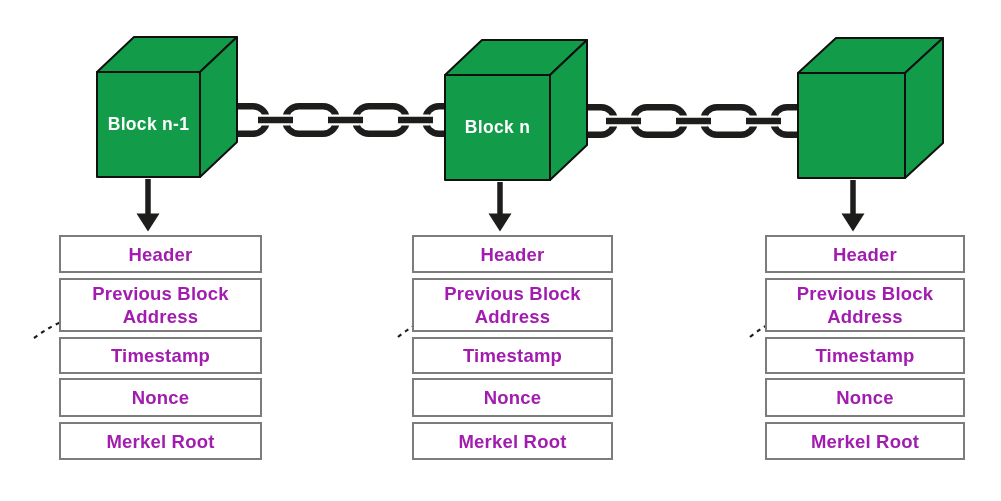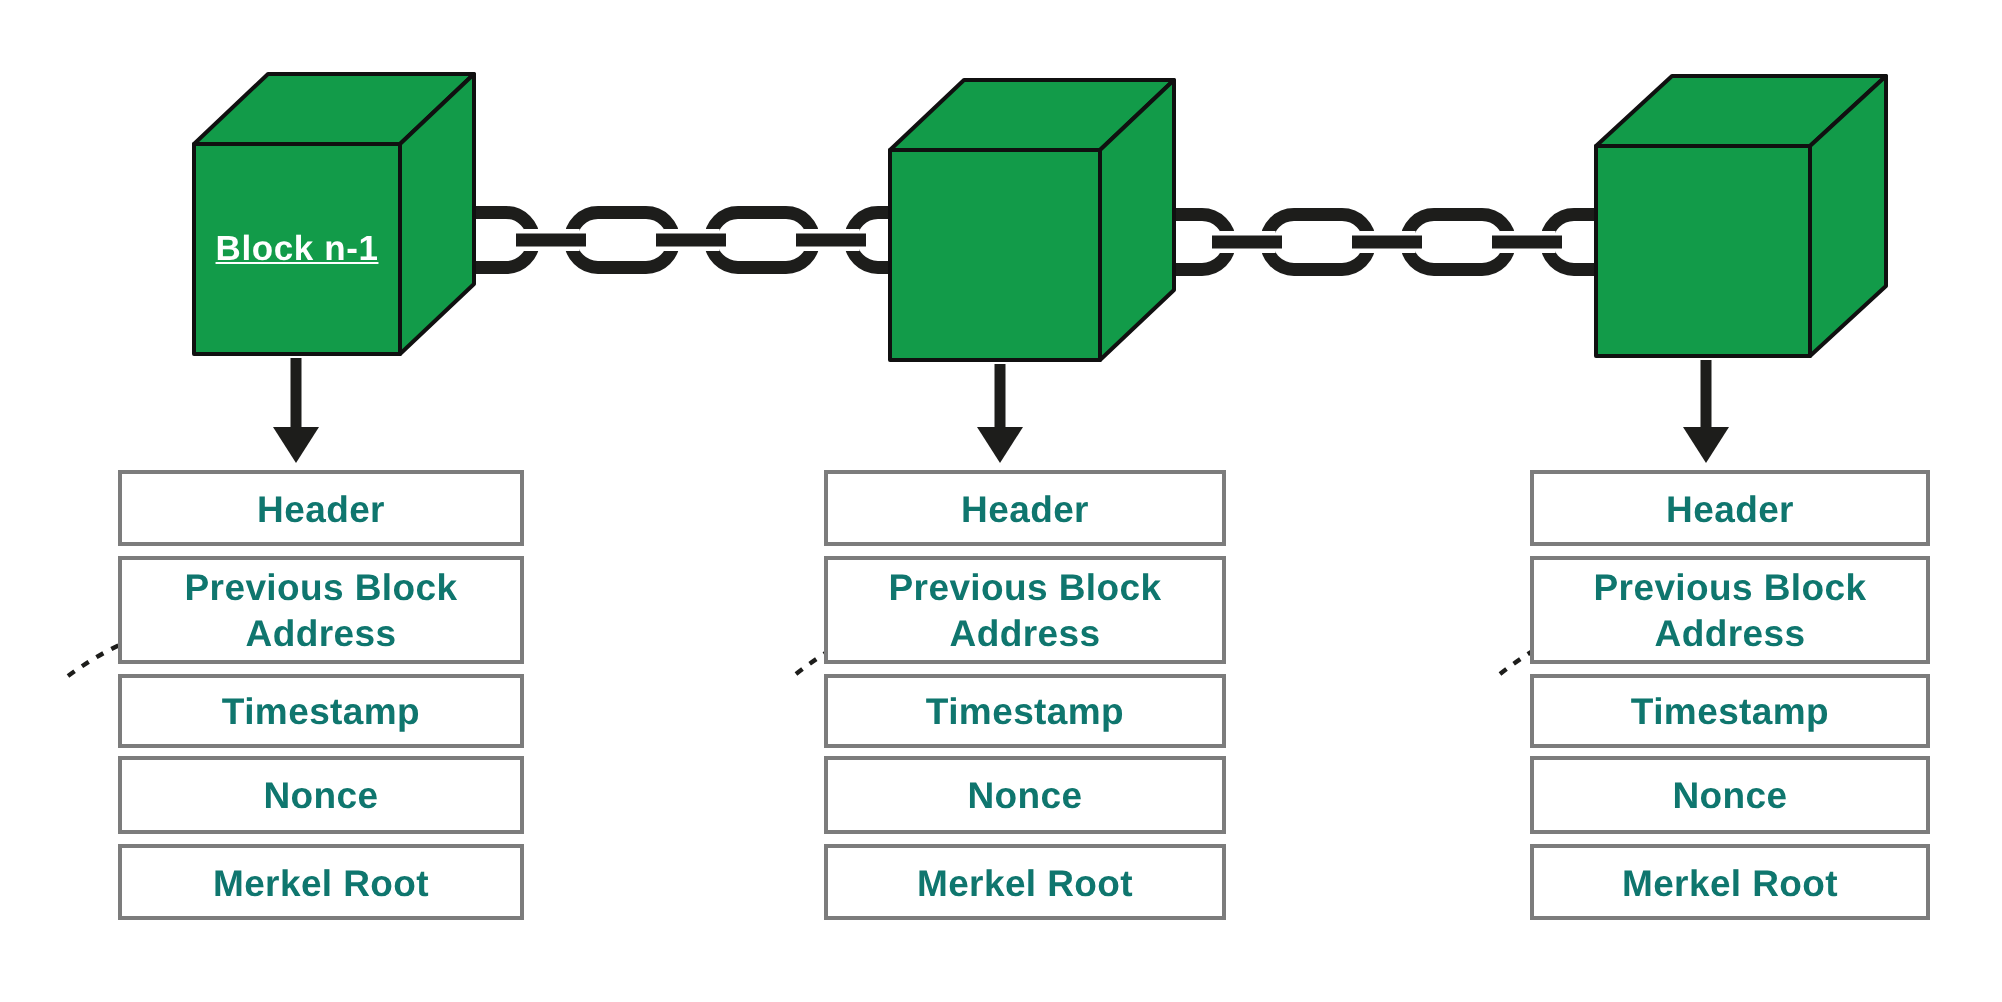--- a/index.html
+++ b/index.html
@@ -11,32 +11,31 @@
     font-family:"Liberation Sans","DejaVu Sans",sans-serif;
     overflow:hidden;
   }
   .gfx{position:absolute;left:0;top:0;}
   .cube-label{
     position:absolute;
     display:flex;align-items:center;justify-content:center;
     color:#ffffff;
     font-size:17.5px;font-weight:700;letter-spacing:.3px;
     text-align:center;
-    text-decoration:underline;
   }
   .fbox{
     position:absolute;
     box-sizing:border-box;
     background:#ffffff;
     border:2px solid #7c7c7c;
     display:flex;align-items:center;justify-content:center;
     text-align:center;
   }
   .fbox span{
-    color:#0f766e;
+    color:#a21caf;
     font-size:18.5px;font-weight:700;letter-spacing:.2px;
     line-height:23px;
     padding:0 14px;
   }
 </style>
 </head>
 <body>
 
 <div class="canvas">
 
@@ -117,20 +116,21 @@
       <path d="M 398,337 Q 430,312 455,311.5" stroke="#1d1d1b" stroke-width="2.2" fill="none" stroke-dasharray="4 4.5"></path>
       <polygon points="468,311 453,305.5 454.5,316.5" fill="#1d1d1b"></polygon>
     </g>
     <g>
       <path d="M 750,337 Q 782,312 806,312" stroke="#1d1d1b" stroke-width="2.2" fill="none" stroke-dasharray="4 4.5"></path>
       <polygon points="819,311.5 804,306 805.5,317" fill="#1d1d1b"></polygon>
     </g>
   </svg>
 
   <div class="cube-label" style="left:97px;top:72px;width:103px;height:105px;">Block n-1</div>
+  <div class="cube-label" style="left:445px;top:75px;width:105px;height:105px;">Block n</div>
 
   <div class="fbox" style="left:59px;top:235px;width:203px;height:38px;">
       <span>Header</span>
     </div>
   <div class="fbox" style="left:59px;top:278px;width:203px;height:54px;">
       <span>Previous Block Address</span>
     </div>
   <div class="fbox" style="left:59px;top:337px;width:203px;height:37px;">
       <span>Timestamp</span>
     </div>

